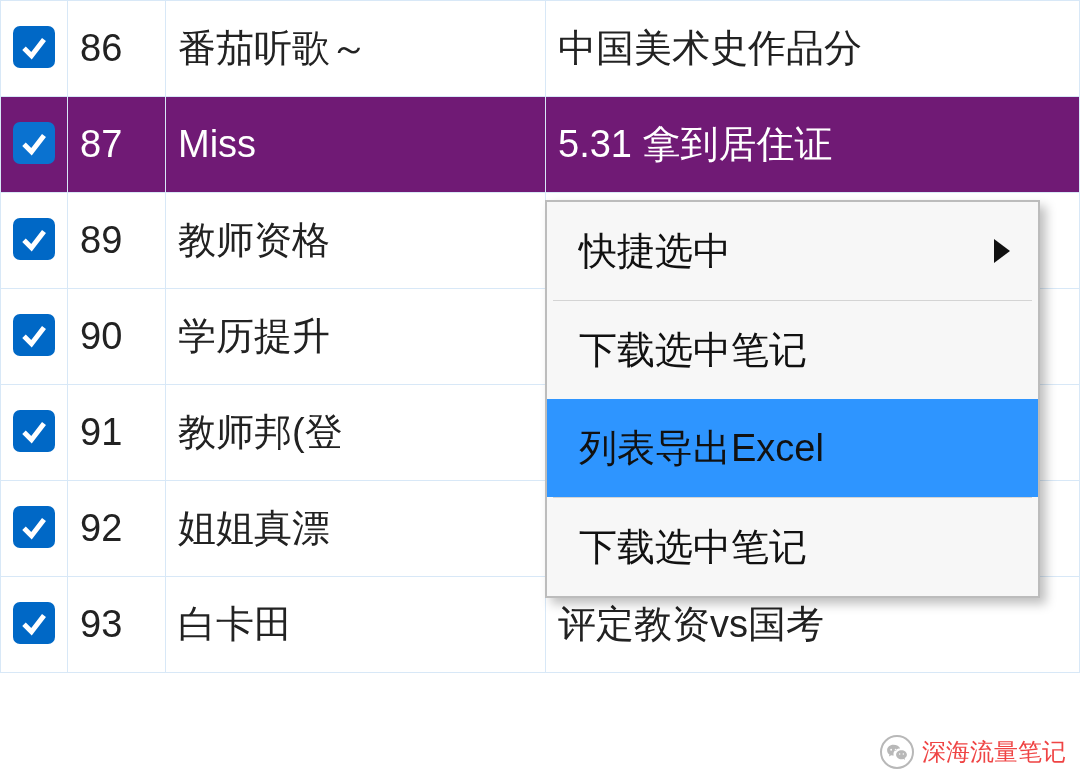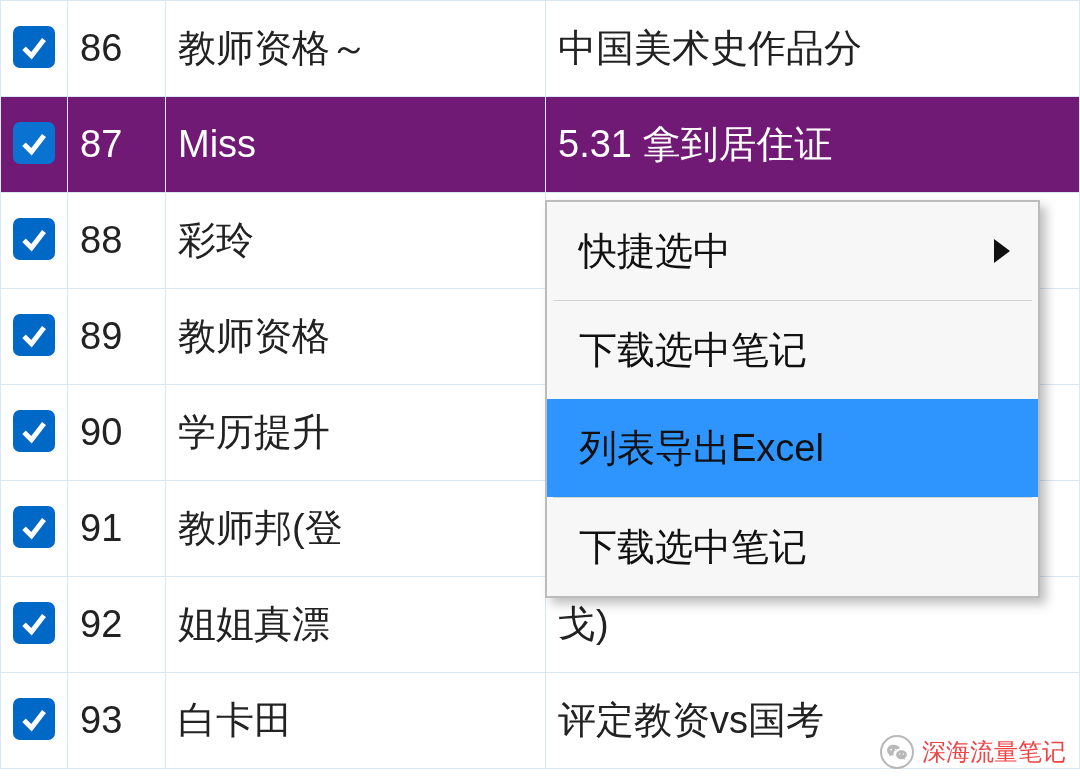--- a/index.html
+++ b/index.html
@@ -114,42 +114,32 @@
 
 <table class="table">
   <tbody id="tbody">
       <tr>
         <td class="col-chk"><span class="checkbox">
             <svg viewBox="0 0 24 24">
               <polyline points="4,13 10,19 20,6"></polyline>
             </svg>
           </span></td>
         <td class="col-idx">86</td>
-        <td class="col-name">教师资格～</td>
+        <td class="col-name">番茄听歌～</td>
         <td class="col-desc">中国美术史作品分</td>
       </tr>
       <tr class="selected">
         <td class="col-chk"><span class="checkbox">
             <svg viewBox="0 0 24 24">
               <polyline points="4,13 10,19 20,6"></polyline>
             </svg>
           </span></td>
         <td class="col-idx">87</td>
         <td class="col-name">Miss</td>
         <td class="col-desc">5.31 拿到居住证</td>
-      </tr>
-      <tr>
-        <td class="col-chk"><span class="checkbox">
-            <svg viewBox="0 0 24 24">
-              <polyline points="4,13 10,19 20,6"></polyline>
-            </svg>
-          </span></td>
-        <td class="col-idx">88</td>
-        <td class="col-name">彩玲</td>
-        <td class="col-desc"></td>
       </tr>
       <tr>
         <td class="col-chk"><span class="checkbox">
             <svg viewBox="0 0 24 24">
               <polyline points="4,13 10,19 20,6"></polyline>
             </svg>
           </span></td>
         <td class="col-idx">89</td>
         <td class="col-name">教师资格</td>
         <td class="col-desc">币</td>

